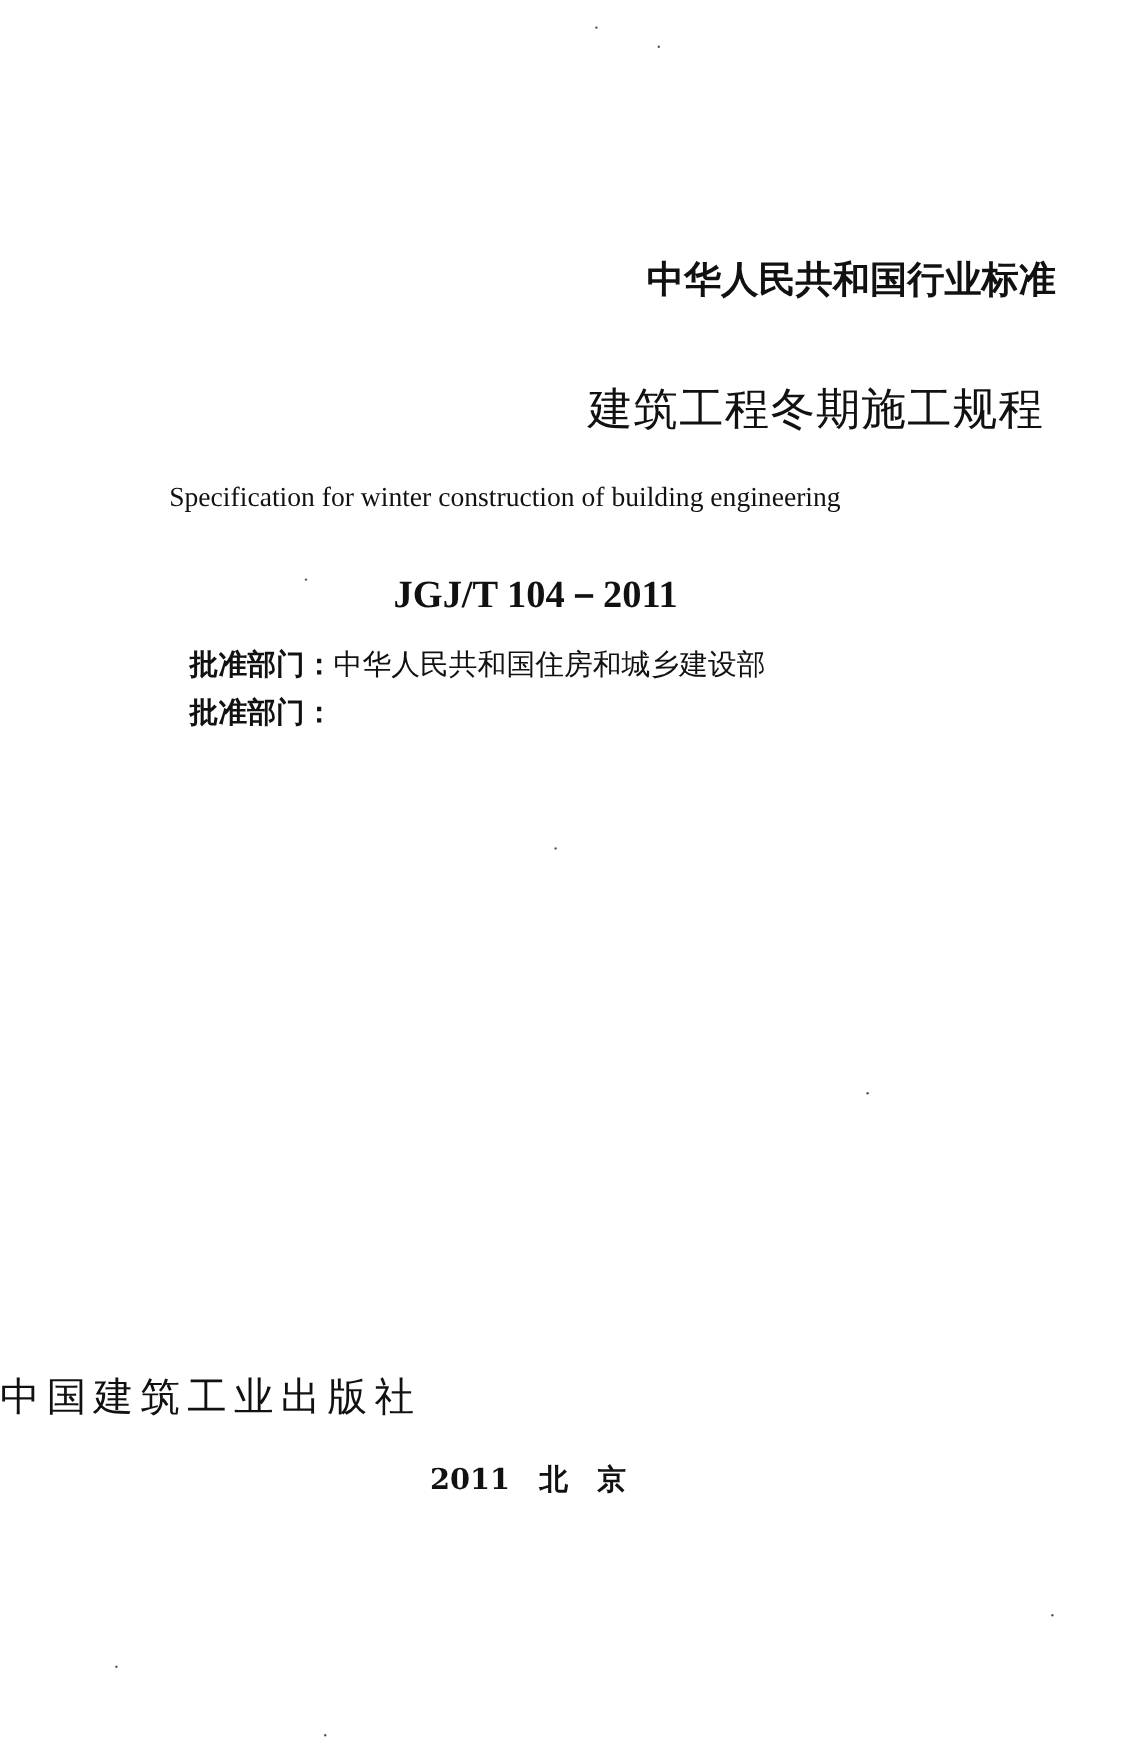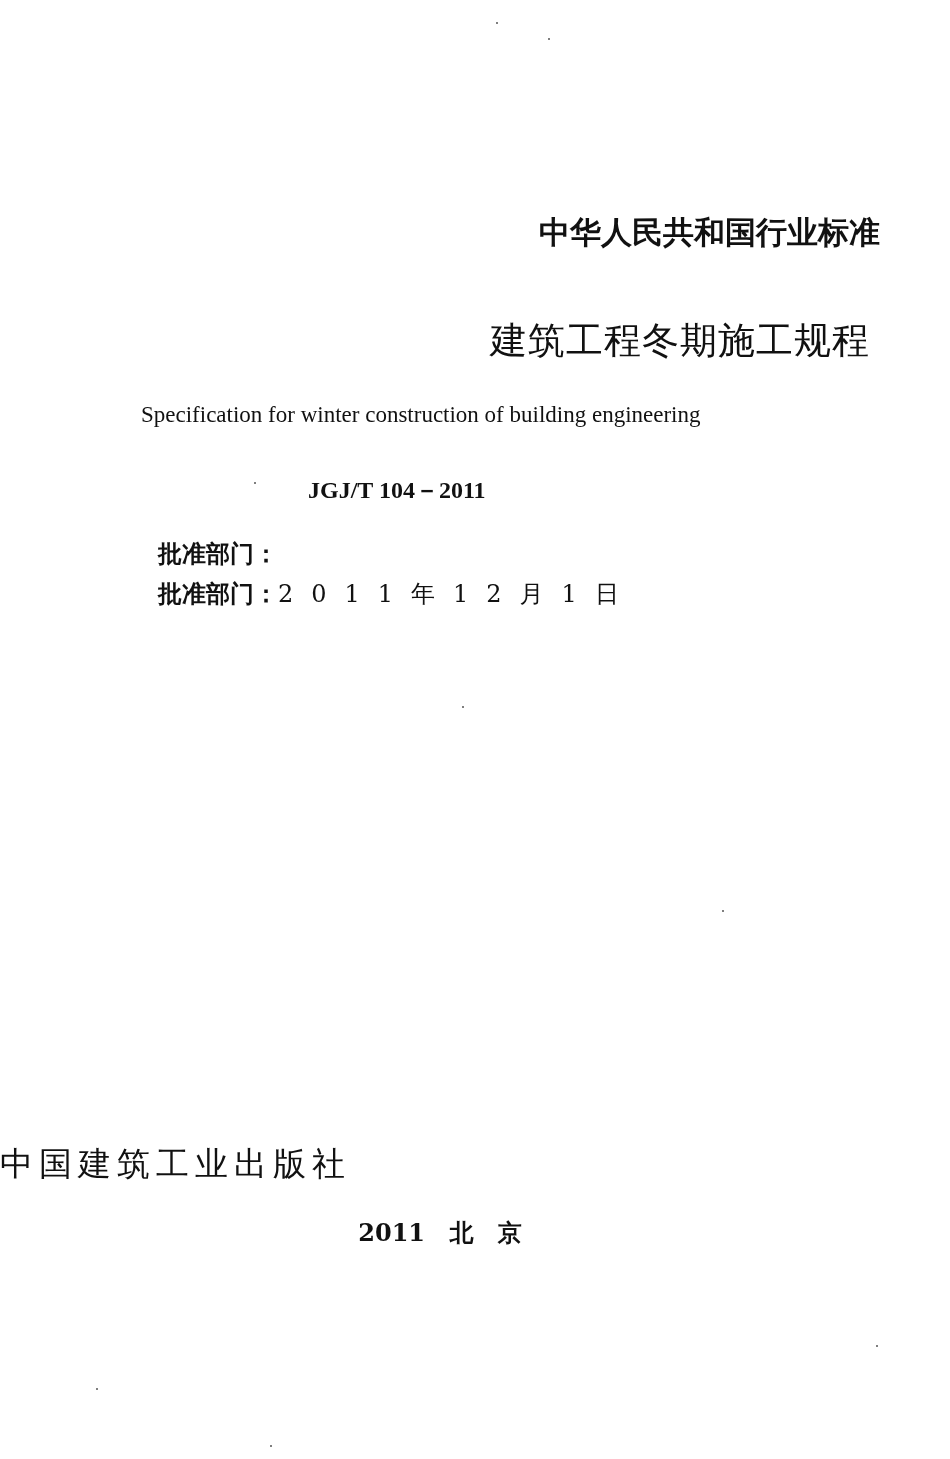--- a/index.html
+++ b/index.html
@@ -1,21 +1,21 @@
 <!DOCTYPE html>
 <html><head>
 <meta charset="utf-8">
 <style>
   html, body { margin:0; padding:0; }
   body { width:950px; height:1459px; background:#ffffff; position:relative; overflow:hidden; color:#111; font-family:"DejaVu Serif", serif; }
   .abs { position:absolute; white-space:nowrap; }
   #std-header { left:0; width:880px; top:212px; text-align:right; font-family:"DejaVu Sans", sans-serif; font-weight:bold; font-size:31px; letter-spacing:0px; }
   #title-cn { left:0; width:870px; top:316px; text-align:right; font-size:37px; letter-spacing:1px; }
   #title-en { left:117px; top:402px; font-family:"Liberation Serif", serif; font-size:23px;margin-left:24px; }
-  #std-code { left:308px; top:474px; font-family:"Liberation Serif", serif; font-weight:bold; font-size:24px; }
+  #std-code { left:328px; top:474px; font-family:"Liberation Serif", serif; font-weight:bold; font-size:32px; }
   .meta-row { left:158px; font-size:24px; display:flex;justify-content:space-between; }
   #approve-row { top:538px; }
   #date-row { top:578px; }
   .meta-label { font-family:"DejaVu Sans", sans-serif; font-weight:bold; }
   .date-val { letter-spacing:18px; }
   #publisher { left:0; width:880px; top:1142px; font-size:33px; letter-spacing:6px; }
   #pub-place { left:0; width:880px; top:1217px; text-align:center; font-weight:bold; font-size:24px; }
   #pub-place span { margin:0 8px; }
   .speck { position:absolute; width:2px; height:2px; background:#555; border-radius:1px; }
 </style>
@@ -25,25 +25,25 @@
 <div class="abs" id="std-header">中华人民共和国行业标准</div>
 
 <div class="abs" id="title-cn">建筑工程冬期施工规程</div>
 
 <div class="abs" id="title-en">Specification for winter construction of building engineering</div>
 
 <div class="abs" id="std-code">JGJ/T 104－2011</div>
 
 <div class="abs meta-row" id="approve-row">
   <span class="meta-label">批准部门：</span>
+  <span>中华人民共和国住房和城乡建设部</span>
 </div>
 
 <div class="abs meta-row" id="date-row">
   <span class="meta-label">批准部门：</span>
-  <span class="date-val">2011年12月1日</span>
 </div>
 
 <div class="abs" id="publisher">中国建筑工业出版社</div>
 
 <div class="abs" id="pub-place">
   <span>2011</span>
   <span>北</span>
   <span>京</span>
 </div>
 

